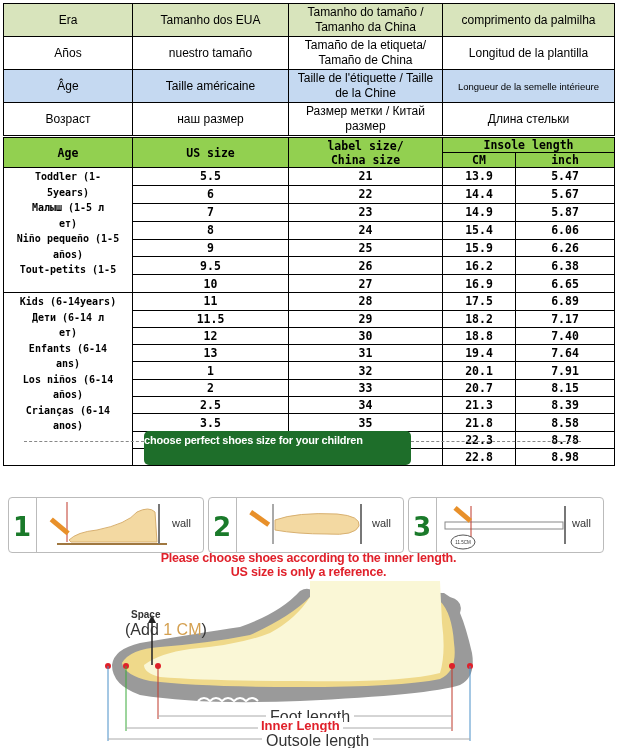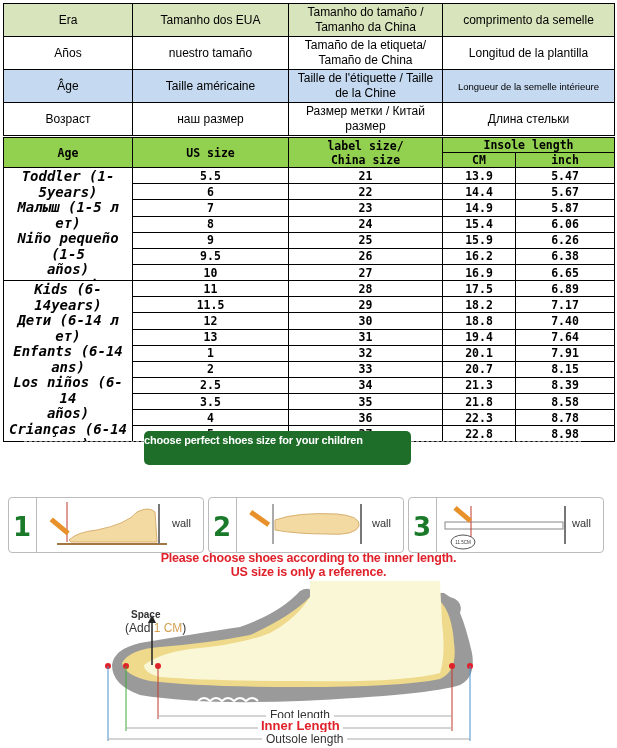--- a/index.html
+++ b/index.html
@@ -26,23 +26,22 @@
     border-collapse: collapse; table-layout: fixed;
     font-family: "DejaVu Sans Mono", "Liberation Mono", monospace;
     font-weight: bold;
   }
   .size-table td, .size-table th {
     border: 1px solid #000; text-align: center; vertical-align: middle;
     font-size: 11.5px; height: 15px; line-height: 14px; padding: 0;
   }
   .size-table th { background: #92d050; font-weight: bold; }
   .size-table td.age {
-    font-size: 14px; line-height: 15.5px; vertical-align: top; padding: 1px 2px 0;
+    font-size: 10px; line-height: 15.5px; vertical-align: top; padding: 1px 2px 12px;
     overflow: hidden;
-    font-style: italic;
   }
   .age-inner { height: 100%; overflow: hidden; }
 
   
   .guide { position: absolute; left: 0; top: 425px; width: 617px; height: 323px; }
   .dash-line {
     position: absolute; top: 16px; height: 0; border-top: 1px dashed #888;
   }
   .guide-badge {
     position: absolute; left: 144px; top: 6px; width: 267px; height: 34px;
@@ -76,40 +75,40 @@
   }
   .step svg { position: absolute; left: 28px; top: 0; }
 
   .warn {
     position: absolute; left: 0; width: 617px; text-align: center;
     color: #e0202a; font-weight: bold; font-size: 12.5px; letter-spacing: -0.2px;
   }
 
   .shoe-wrap { position: absolute; left: 100px; top: 148px; width: 400px; height: 175px; }
   .shoe-wrap svg { position: absolute; left: 0; top: 0; }
-  .shoe-label { position: absolute; font-size: 12px; color: #333; white-space: nowrap; }
+  .shoe-label { position: absolute; font-size: 16px; color: #333; white-space: nowrap; }
   .space-title { font-weight: bold; font-size: 10px; }
   .inner-length { color: #e0202a; font-weight: bold; font-size: 13px; }
 </style>
 </head>
 <body>
 
 <table class="lang-table">
   <colgroup>
     <col style="width:129px">
       <col style="width:156px">
       <col style="width:154px">
       <col style="width:172px">
   </colgroup>
   <tbody>
       <tr class="green">
     <td>Era</td>
     <td>Tamanho dos EUA</td>
     <td>Tamanho do tamaño / Tamanho da China</td>
-    <td>comprimento da semelle</td>
+    <td>comprimento da palmilha</td>
   </tr>
   <tr class="white">
     <td>Años</td>
     <td>nuestro tamaño</td>
     <td>Tamaño de la etiqueta/ Tamaño de China</td>
     <td>Longitud de la plantilla</td>
   </tr>
   <tr class="blue">
     <td>Âge</td>
     <td>Taille américaine</td>

